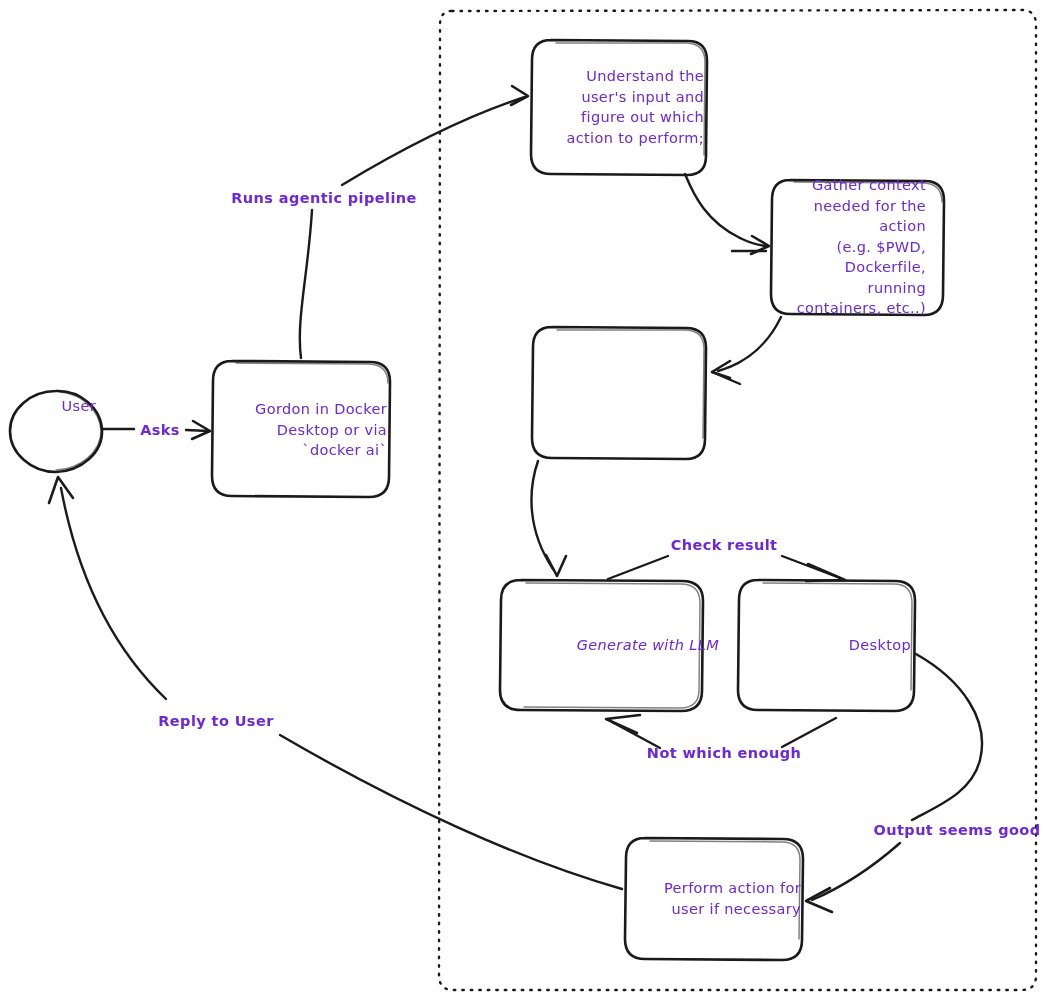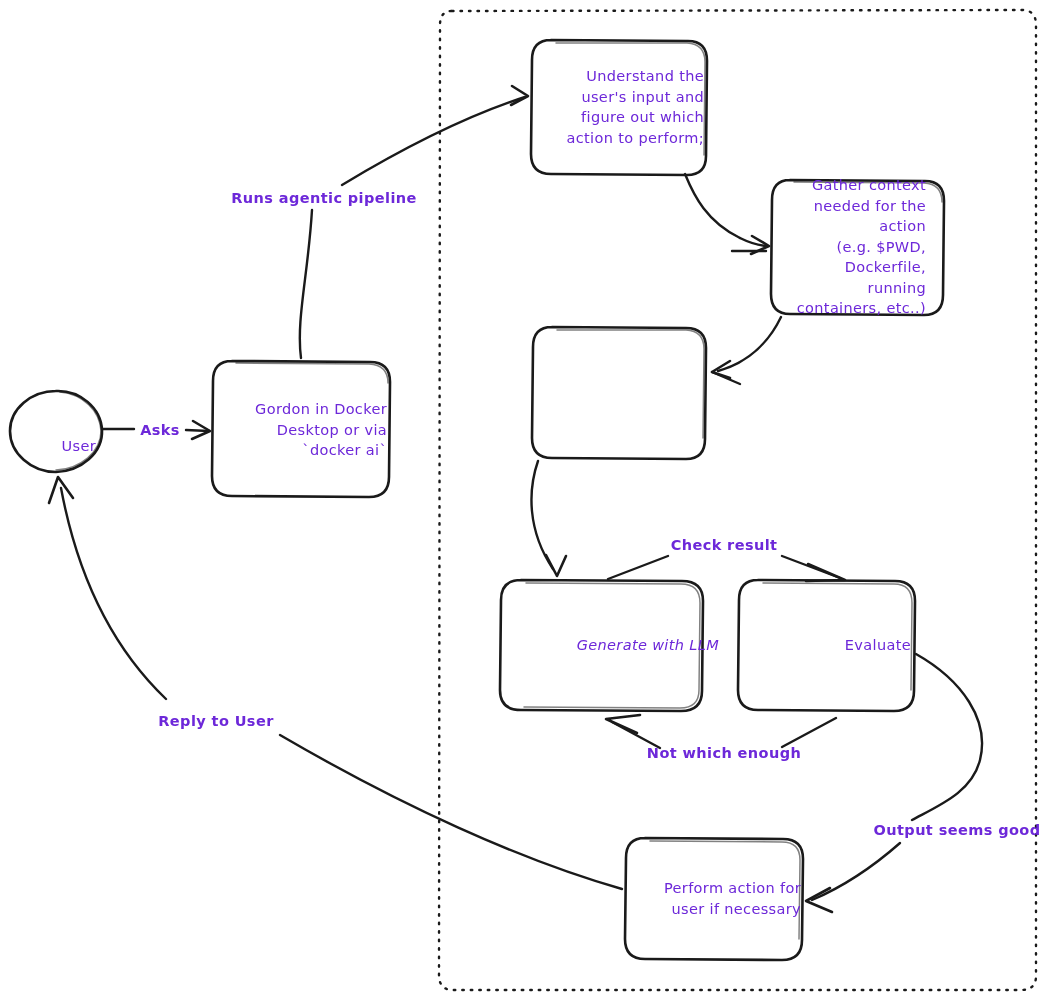--- a/index.html
+++ b/index.html
@@ -178,42 +178,42 @@
     </g>
 
     <g>
       <path class="edge" d="M 622 889 C 520 860 400 805 280 735"></path>
       <path class="edge" d="M 166 699 C 120 655 80 590 61 488"></path>
       <path class="arrowhead" d="M 49 503 L 58 477 L 73 498"></path>
     </g>
 
   </svg>
 
-  <div class="node-label" style="left:56px; top:446px; width:80px;">User</div>
+  <div class="node-label" style="left:56px; top:406px; width:80px;">User</div>
 
   <div class="node-label" style="left:301px; top:430px; width:172px;">Gordon in Docker
 Desktop or via
 `docker ai`</div>
 
   <div class="node-label" style="left:619px; top:107px; width:170px;">Understand the
 user's input and
 figure out which
 action to perform;</div>
 
   <div class="node-label" style="left:857px; top:247px; width:138px;">Gather context
 needed for the
 action
 (e.g. $PWD,
 Dockerfile, running
 containers, etc..)</div>
 
 
   <div class="node-label italicish" style="left:601px; top:645px; width:196px;">Generate with LLM</div>
 
-  <div class="node-label" style="left:826px; top:645px; width:170px;">Evaluate</div>
+  <div class="node-label" style="left:826px; top:645px; width:170px;">Desktop</div>
 
   <div class="node-label" style="left:714px; top:899px; width:174px;">Perform action for
 user if necessary</div>
 
   <div class="edge-label" style="left:160px; top:430px;">Asks</div>
 
   <div class="edge-label" style="left:324px; top:198px;">Runs agentic pipeline</div>
 
   <div class="edge-label" style="left:724px; top:545px;">Check result</div>
 

